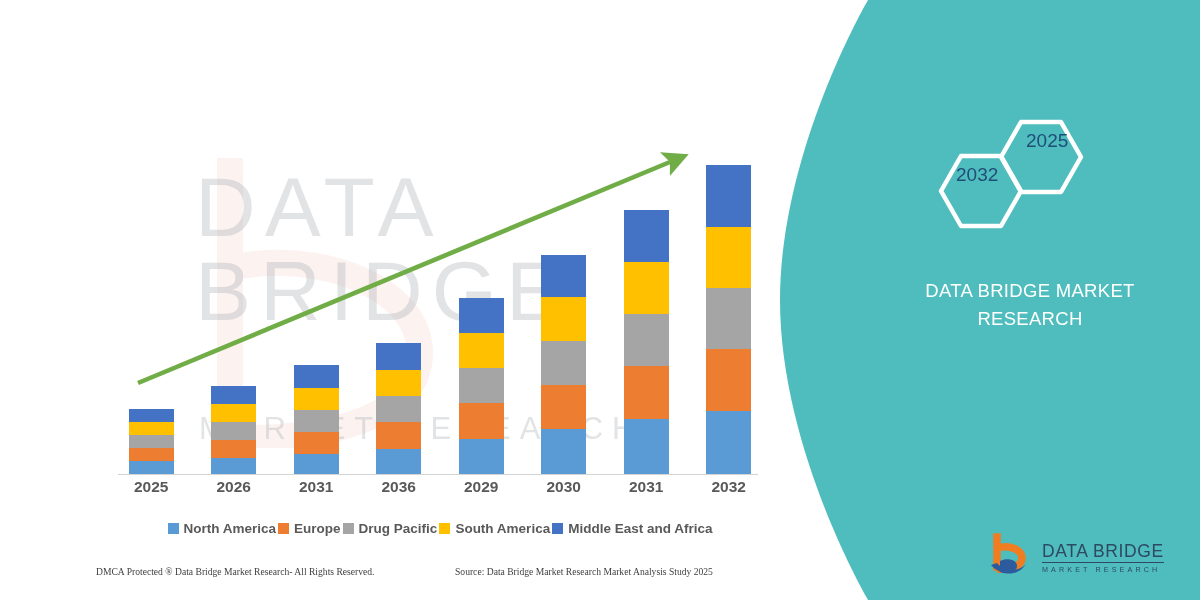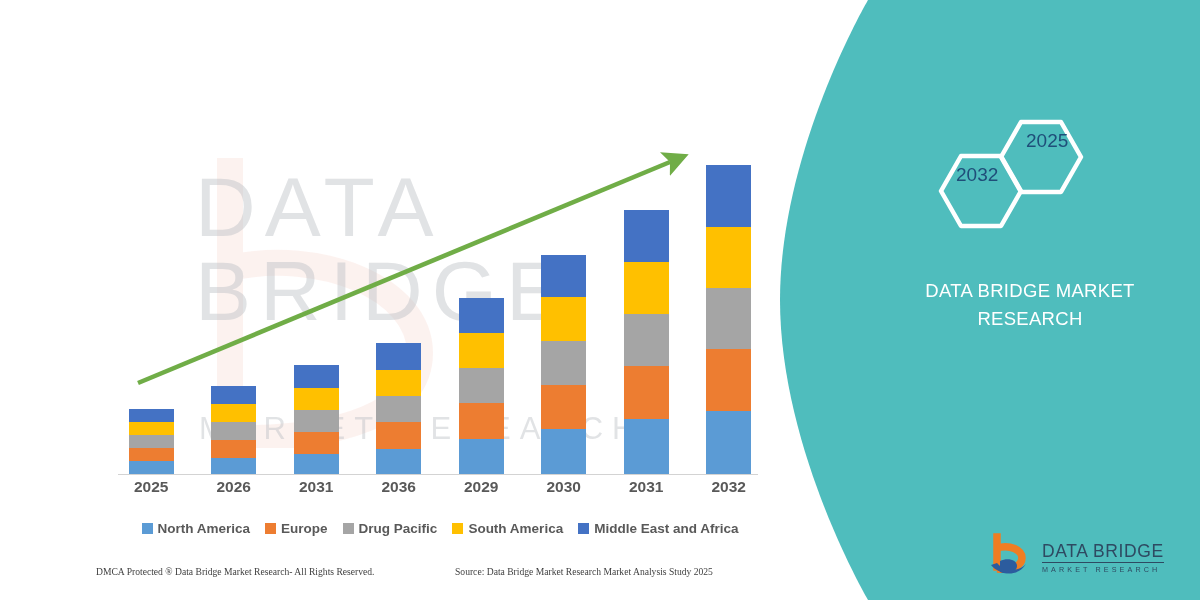--- a/index.html
+++ b/index.html
@@ -145,21 +145,21 @@
   }
   .x-labels span {
     flex: 1 1 0; text-align: center;
     color: #595959; font-size: 15.5px; font-weight: bold;
   }
 
   .legend {
     position: absolute; left: 110px; top: 517px;
     width: 660px; height: 22px;
     display: flex; justify-content: center; align-items: center;
-    gap: 15px; z-index: 3;
+    gap: 2px; z-index: 3;
   }
   .legend-item { display: flex; align-items: center; gap: 5px; }
   .legend-swatch { width: 11px; height: 11px; display: block; }
   .legend-label { color: #595959; font-size: 13.5px; font-weight: bold; white-space: nowrap; }
 
   .footer { position: absolute; left: 0; top: 566px; width: 830px; height: 24px; z-index: 3; }
   .footer-left {
     position: absolute; left: 96px; top: 0;
     color: #3f3f3f; font-size: 9.6px;
     font-family: "Liberation Serif", serif;

